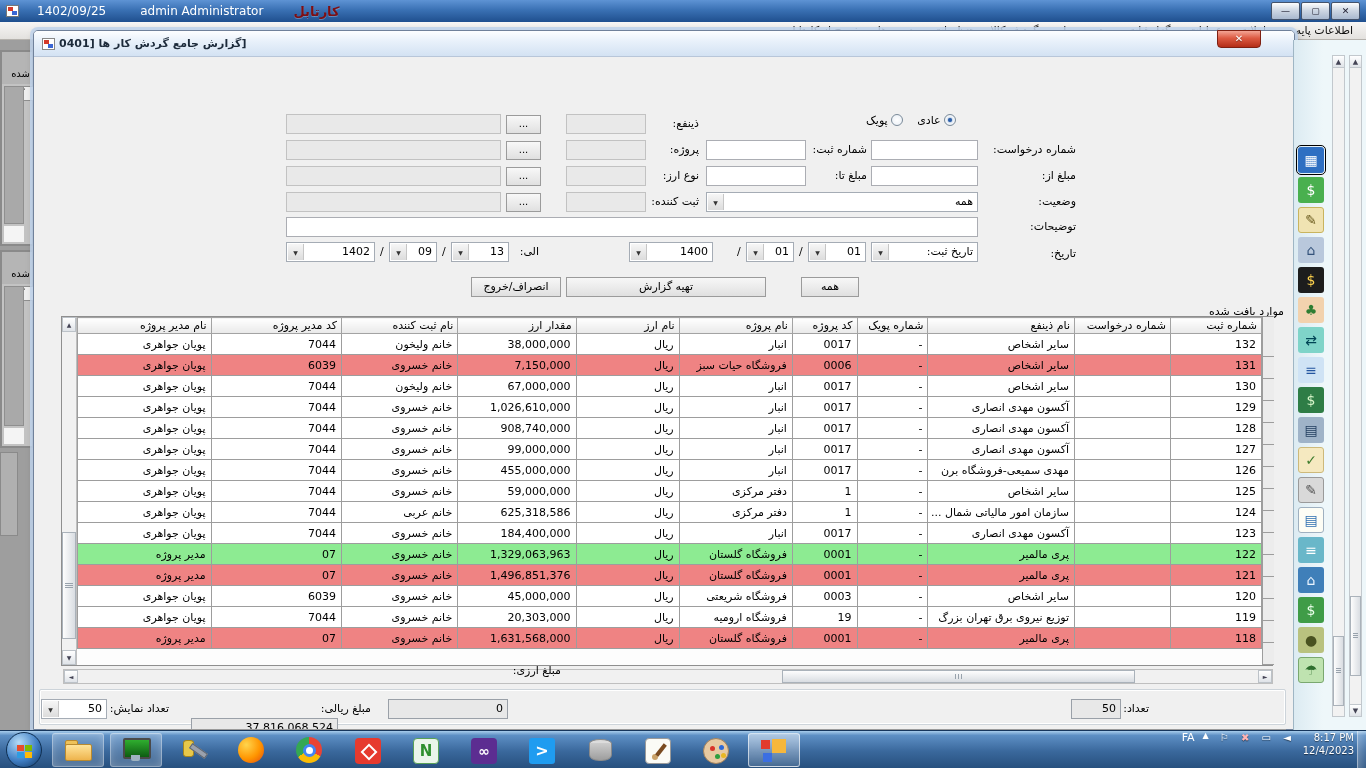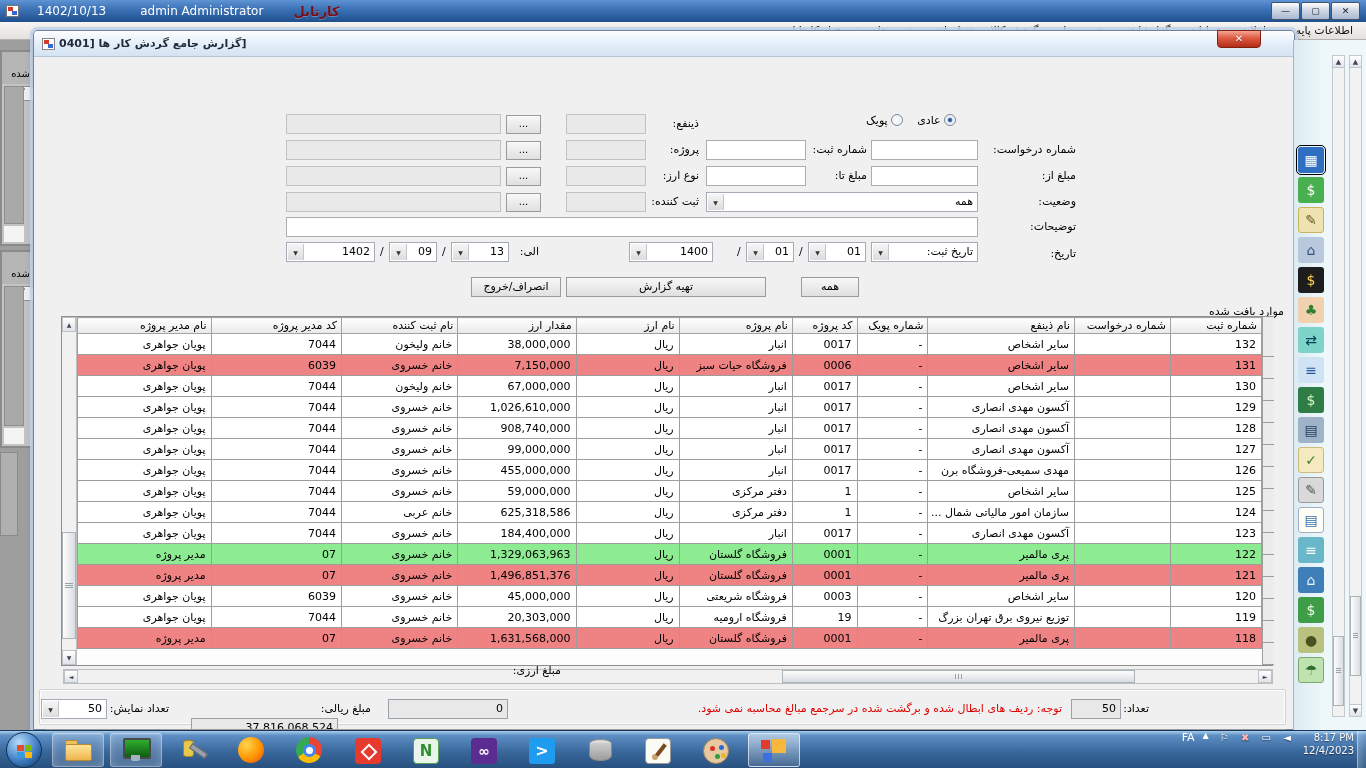--- a/index.html
+++ b/index.html
@@ -185,21 +185,21 @@
   .clock{font-size:10px;text-align:right;line-height:13px;text-shadow:0 1px 1px rgba(0,0,0,.5);}
   .showdesk{position:absolute;right:0;top:0;width:9px;height:38px;background:linear-gradient(90deg,rgba(255,255,255,.25),rgba(255,255,255,.08));border-left:1px solid rgba(255,255,255,.5);}
 </style>
 </head>
 <body>
 
 <div class="screen">
 
   <div class="mtb">
     <span class="appicon"></span>
-    <span class="mtb-date">1402/10/13</span>
+    <span class="mtb-date">1402/09/25</span>
     <span class="mtb-user">admin  Administrator</span>
     <span class="mtb-app">کارتابل</span>
     <span class="winbtns">
       <span class="winbtn">—</span>
       <span class="winbtn">▢</span>
       <span class="winbtn">✕</span>
     </span>
   </div>
 
   <div class="menubar">
@@ -639,21 +639,20 @@
       <div class="fgroup"></div>
       <div class="combo" style="left:7px;top:642px;width:66px;">
         <span class="cval">50</span>
         <span class="carr">▼</span>
       </div>
       <div class="lbl" style="right:1125px;top:645px;">تعداد نمایش:</div>
       <div class="sunken" style="left:157px;top:661px;width:147px;">37,816,068,524</div>
       <div class="lbl" style="right:923px;top:645px;">مبلغ ریالی:</div>
       <div class="sunken" style="left:354px;top:642px;width:120px;">0</div>
       <div class="lbl" style="right:733px;top:607px;">مبلغ ارزی:</div>
-      <div class="note" style="right:232px;top:645px;">توجه: ردیف های ابطال شده و برگشت شده  در سرجمع مبالغ محاسبه نمی شود.</div>
       <div class="sunken" style="left:1037px;top:642px;width:50px;">50</div>
       <div class="lbl" style="right:145px;top:645px;">تعداد:</div>
 
       <div class="btn printbtn">چاپ</div>
     </div>
   </div>
 
   <div class="taskbar">
     <div class="orb"></div>
     <div class="tapps">

